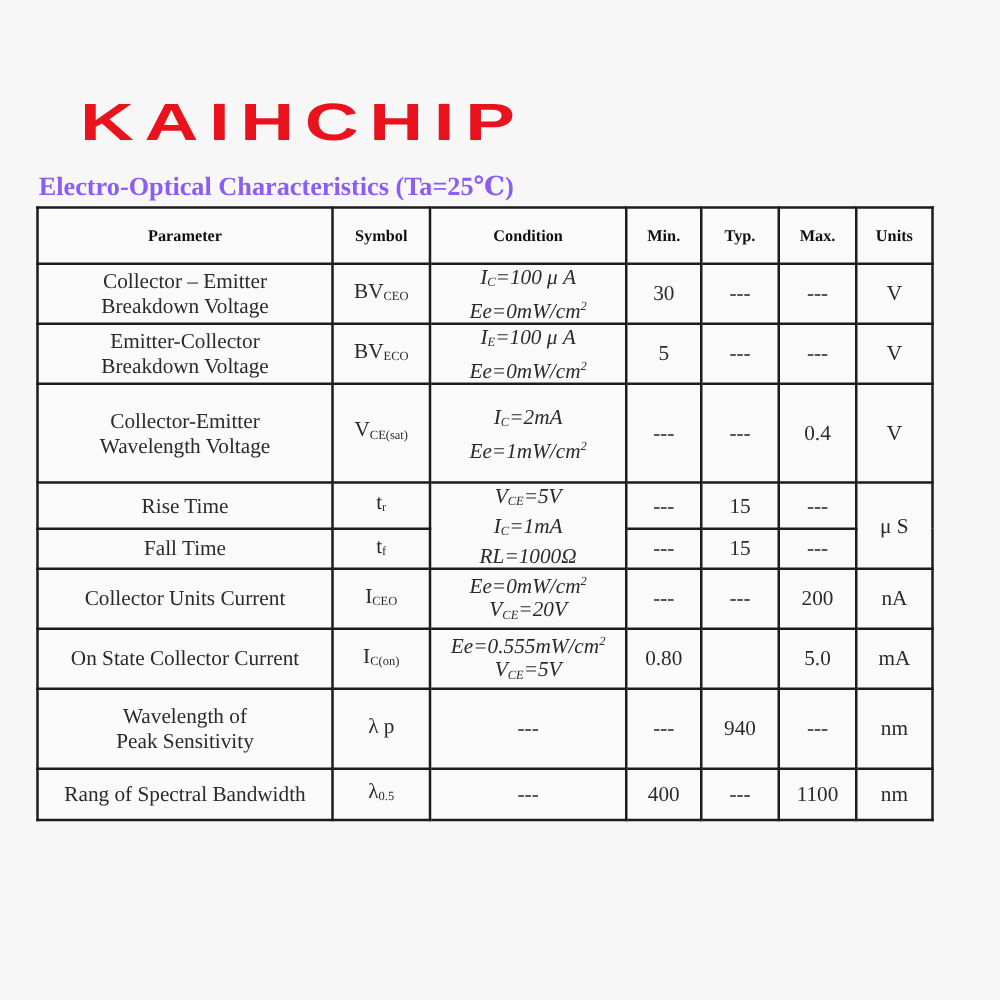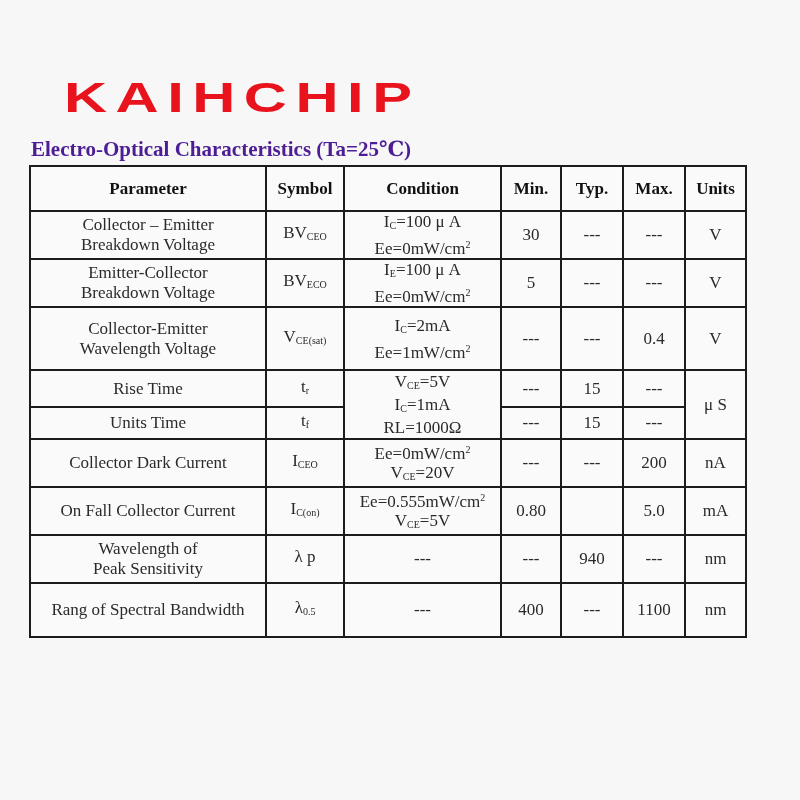--- a/index.html
+++ b/index.html
@@ -8,34 +8,34 @@
     font-family:"Liberation Serif", "DejaVu Serif", serif; color:#222;
   }
   .brand {
     position:absolute; left:64px; top:74px; margin:0;
     font-family:"Liberation Sans", "DejaVu Sans", sans-serif; font-weight:bold;
     font-size:42px; letter-spacing:6px; color:#e8131d; line-height:48px;
     transform:scaleX(1.42); transform-origin:left center;
   }
   .doc-title {
     position:absolute; left:31px; top:136px; margin:0;
-    font-size:21px; font-weight:bold; color:#4c1d95; white-space:nowrap;
+    font-size:21px; font-weight:bold; color:#8b5cf6; white-space:nowrap;
   }
   table.spec {
     position:absolute; left:29px; top:165px; width:716px;
     border-collapse:collapse; background:#fafafa; table-layout:fixed;
   }
   table.spec td, table.spec th {
     border:2.5px solid #1c1c1c; padding:0; text-align:center; vertical-align:middle;
     font-size:17px; line-height:20px; color:#2a2a2a;
   }
-  table.spec th { font-weight:bold; font-size:17px; color:#111; }
+  table.spec th { font-weight:bold; font-size:13px; color:#111; }
   td.param { text-align:left; padding-left:2px; line-height:29px; font-size:17px; }
   td.param.single { line-height:20px;margin-top:48px; }
-  .cond-line { display:block; line-height:19px; }
+  .cond-line { display:block; line-height:19px;font-style:italic; }
   sub { font-size:10px; vertical-align:-2px; }
   sup { font-size:10px; vertical-align:6px; }
 </style>
 </head>
 <body>
 
 <div class="brand">KAIHCHIP</div>
 <div class="doc-title">Electro-Optical Characteristics (Ta=25℃)</div>
 
 <table class="spec">
@@ -86,21 +86,21 @@
       <td>
         <span class="cond-line"><span>I</span><sub>E</sub><span>=100 μ A</span></span>
         <span class="cond-line"><span>Ee=0mW/cm</span><sup>2</sup></span>
       </td>
       <td>5</td>
       <td>---</td>
       <td>---</td>
       <td>V</td>
     </tr>
 
-    <tr style="height:63px">
+    <tr style="height:79px">
       <td class="param">
         <span style="display:block">Collector-Emitter</span>
         <span style="display:block">Wavelength Voltage</span>
       </td>
       <td><span>V</span><sub>CE(sat)</sub></td>
       <td>
         <span class="cond-line"><span>I</span><sub>C</sub><span>=2mA</span></span>
         <span class="cond-line"><span>Ee=1mW/cm</span><sup>2</sup></span>
       </td>
       <td>---</td>
@@ -117,67 +117,67 @@
         <span class="cond-line"><span>I</span><sub>C</sub><span>=1mA</span></span>
         <span class="cond-line"><span>RL=1000Ω</span></span>
       </td>
       <td>---</td>
       <td>15</td>
       <td>---</td>
       <td rowspan="2">μ S</td>
     </tr>
 
     <tr style="height:32px">
-      <td class="param single">Units Time</td>
+      <td class="param single">Fall Time</td>
       <td><span>t</span><sub>f</sub></td>
       <td>---</td>
       <td>15</td>
       <td>---</td>
     </tr>
 
     <tr style="height:46px">
-      <td class="param single">Collector Dark Current</td>
+      <td class="param single">Collector Units Current</td>
       <td><span>I</span><sub>CEO</sub></td>
       <td>
         <span class="cond-line"><span>Ee=0mW/cm</span><sup>2</sup></span>
         <span class="cond-line"><span>V</span><sub>CE</sub><span>=20V</span></span>
       </td>
       <td>---</td>
       <td>---</td>
       <td>200</td>
       <td>nA</td>
     </tr>
 
     <tr style="height:48px">
-      <td class="param single">On Fall Collector Current</td>
+      <td class="param single">On State Collector Current</td>
       <td><span>I</span><sub>C(on)</sub></td>
       <td>
         <span class="cond-line"><span>Ee=0.555mW/cm</span><sup>2</sup></span>
         <span class="cond-line"><span>V</span><sub>CE</sub><span>=5V</span></span>
       </td>
       <td>0.80</td>
       <td></td>
       <td>5.0</td>
       <td>mA</td>
     </tr>
 
-    <tr style="height:48px">
+    <tr style="height:64px">
       <td class="param">
         <span style="display:block">Wavelength of</span>
         <span style="display:block">Peak Sensitivity</span>
       </td>
       <td><span>λ p</span><sub></sub></td>
       <td>---</td>
       <td>---</td>
       <td>940</td>
       <td>---</td>
       <td>nm</td>
     </tr>
 
-    <tr style="height:54px">
+    <tr style="height:41px">
       <td class="param single">Rang of Spectral Bandwidth</td>
       <td><span>λ</span><sub>0.5</sub></td>
       <td>---</td>
       <td>400</td>
       <td>---</td>
       <td>1100</td>
       <td>nm</td>
     </tr>
   </tbody>
 </table>

